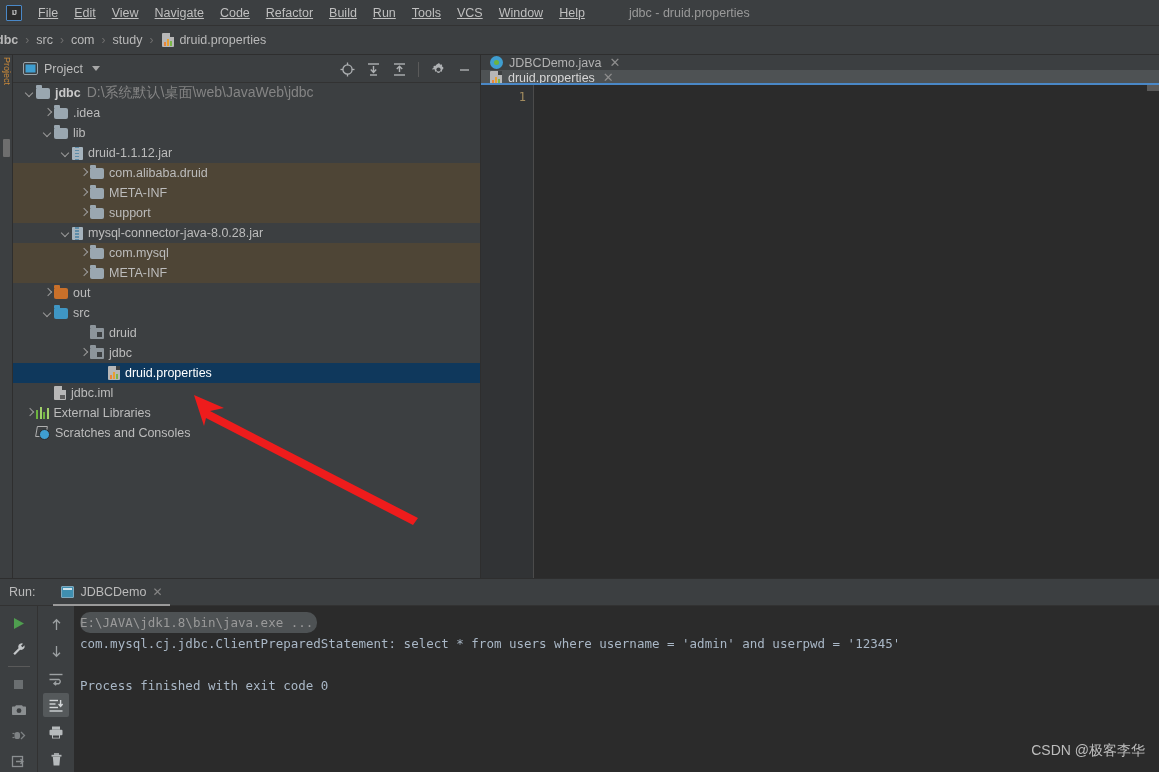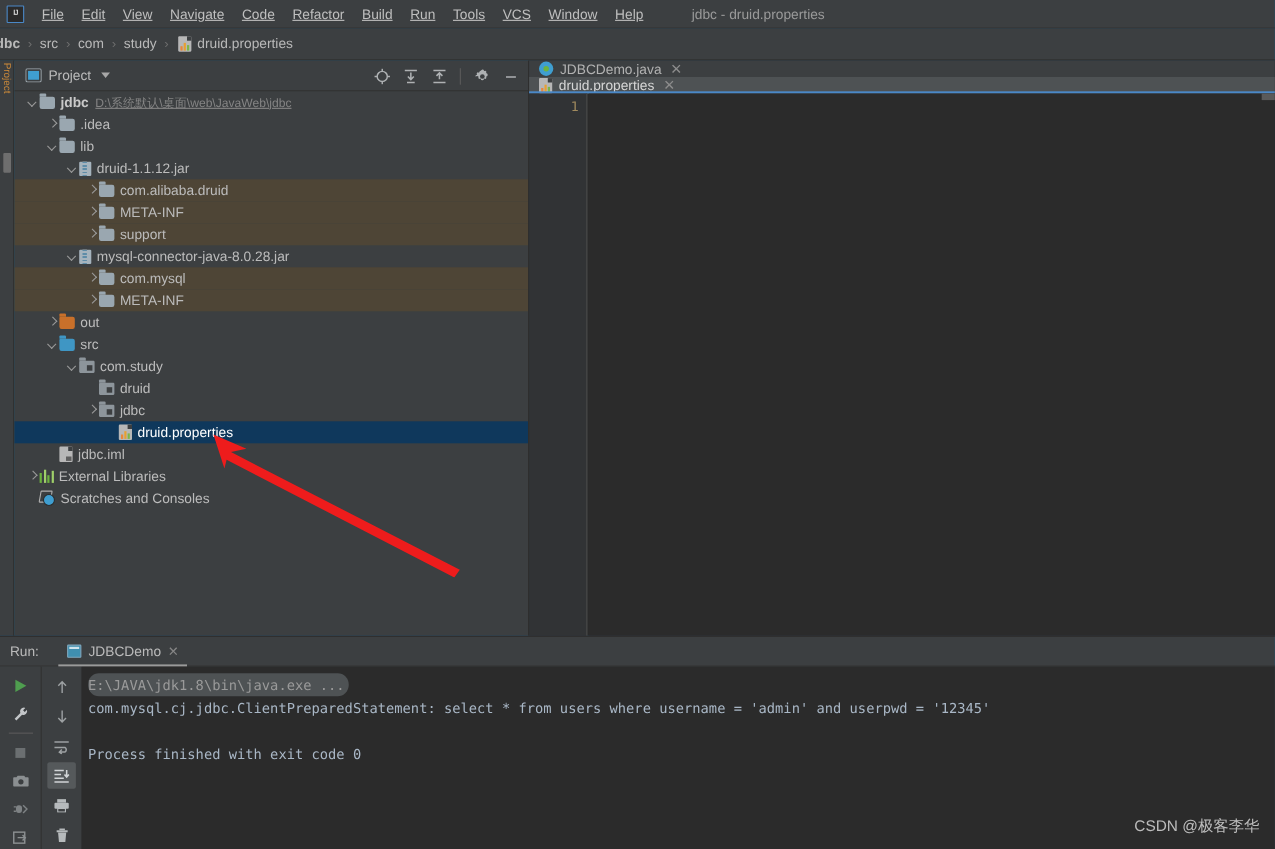--- a/index.html
+++ b/index.html
@@ -124,21 +124,21 @@
   .arrow.down::before {
     content: ""; position: absolute; left: 1px; top: 2.5px;
     width: 5px; height: 5px;
     border-right: 1.4px solid #9a9a9a; border-bottom: 1.4px solid #9a9a9a;
     transform: rotate(45deg);
   }
   .arrow.none::before { content: none; }
   .icon { flex: 0 0 auto; margin-right: 5px; display: inline-flex; align-items: center; }
   .lbl { margin-right: 6px; }
   .lbl.bold { font-weight: bold; color: #c9c9c9; }
-  .sub { color: #848484; font-size: 11px; text-decoration: underline; }
+  .sub { color: #848484; font-size: 14px; }
 
   
   .folder {
     position: relative; width: 14px; height: 11px;
     background: #9aa7b0; border-radius: 1px 2px 2px 2px;
   }
   .folder::before {
     content: ""; position: absolute; top: -3px; left: 0;
     width: 6px; height: 3px; background: #9aa7b0; border-radius: 1px 1px 0 0;
   }
@@ -517,28 +517,20 @@
         </div>
         <div class="row">
           <span style="display:inline-block;width:30px"></span>
           <span class="arrow down"></span>
           <span class="icon">
             <span class="folder blue"></span>
           </span>
           <span class="lbl">src</span>
         </div>
         <div class="row">
-          <span style="display:inline-block;width:48px"></span>
-          <span class="arrow down"></span>
-          <span class="icon">
-            <span class="pkg"></span>
-          </span>
-          <span class="lbl">com.study</span>
-        </div>
-        <div class="row">
           <span style="display:inline-block;width:66px"></span>
           <span class="arrow none"></span>
           <span class="icon">
             <span class="pkg"></span>
           </span>
           <span class="lbl">druid</span>
         </div>
         <div class="row">
           <span style="display:inline-block;width:66px"></span>
           <span class="arrow right"></span>

